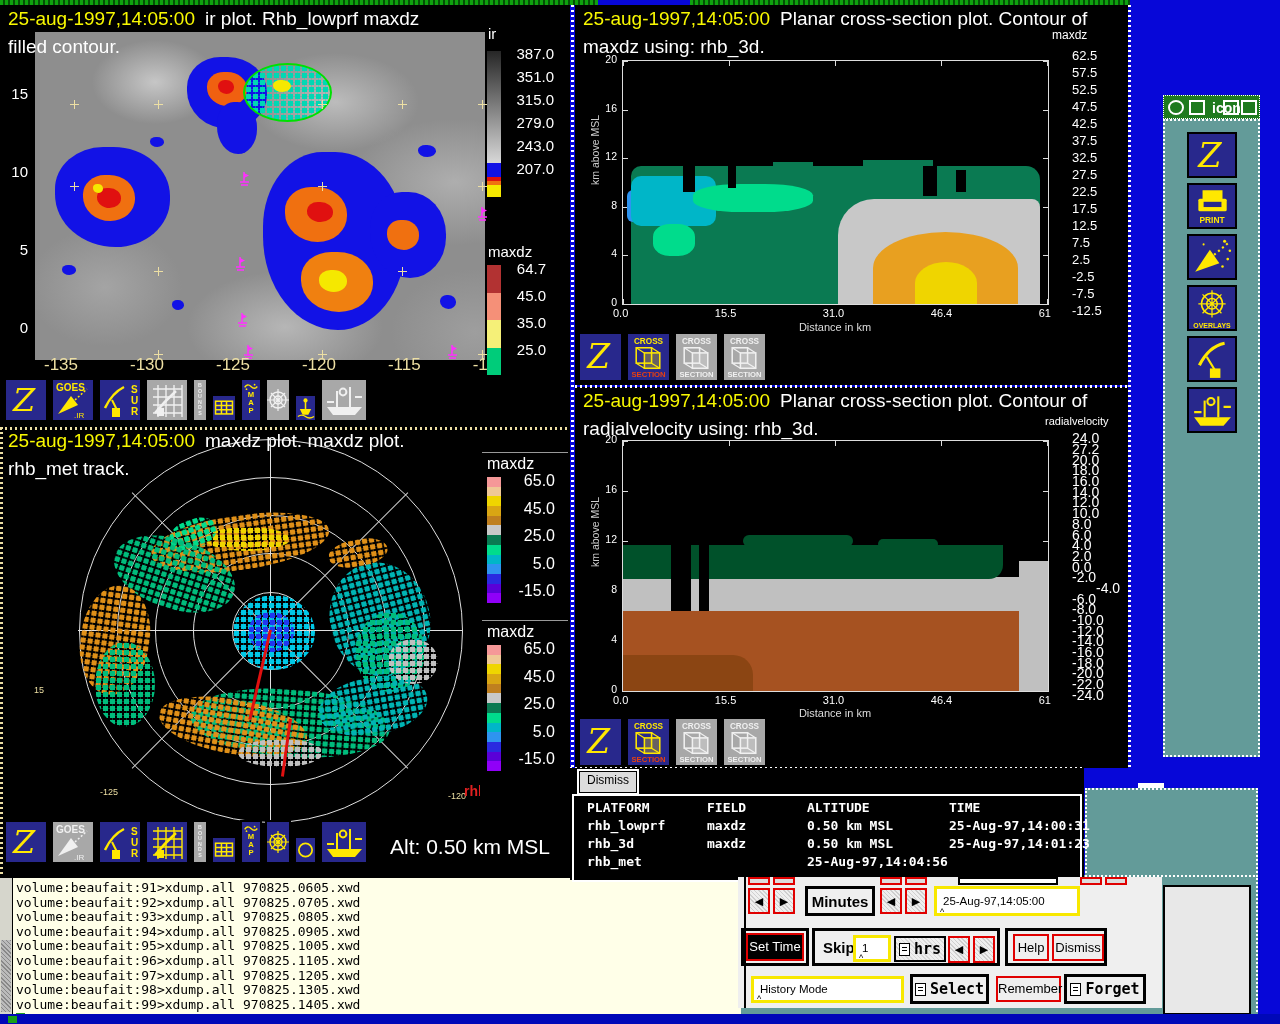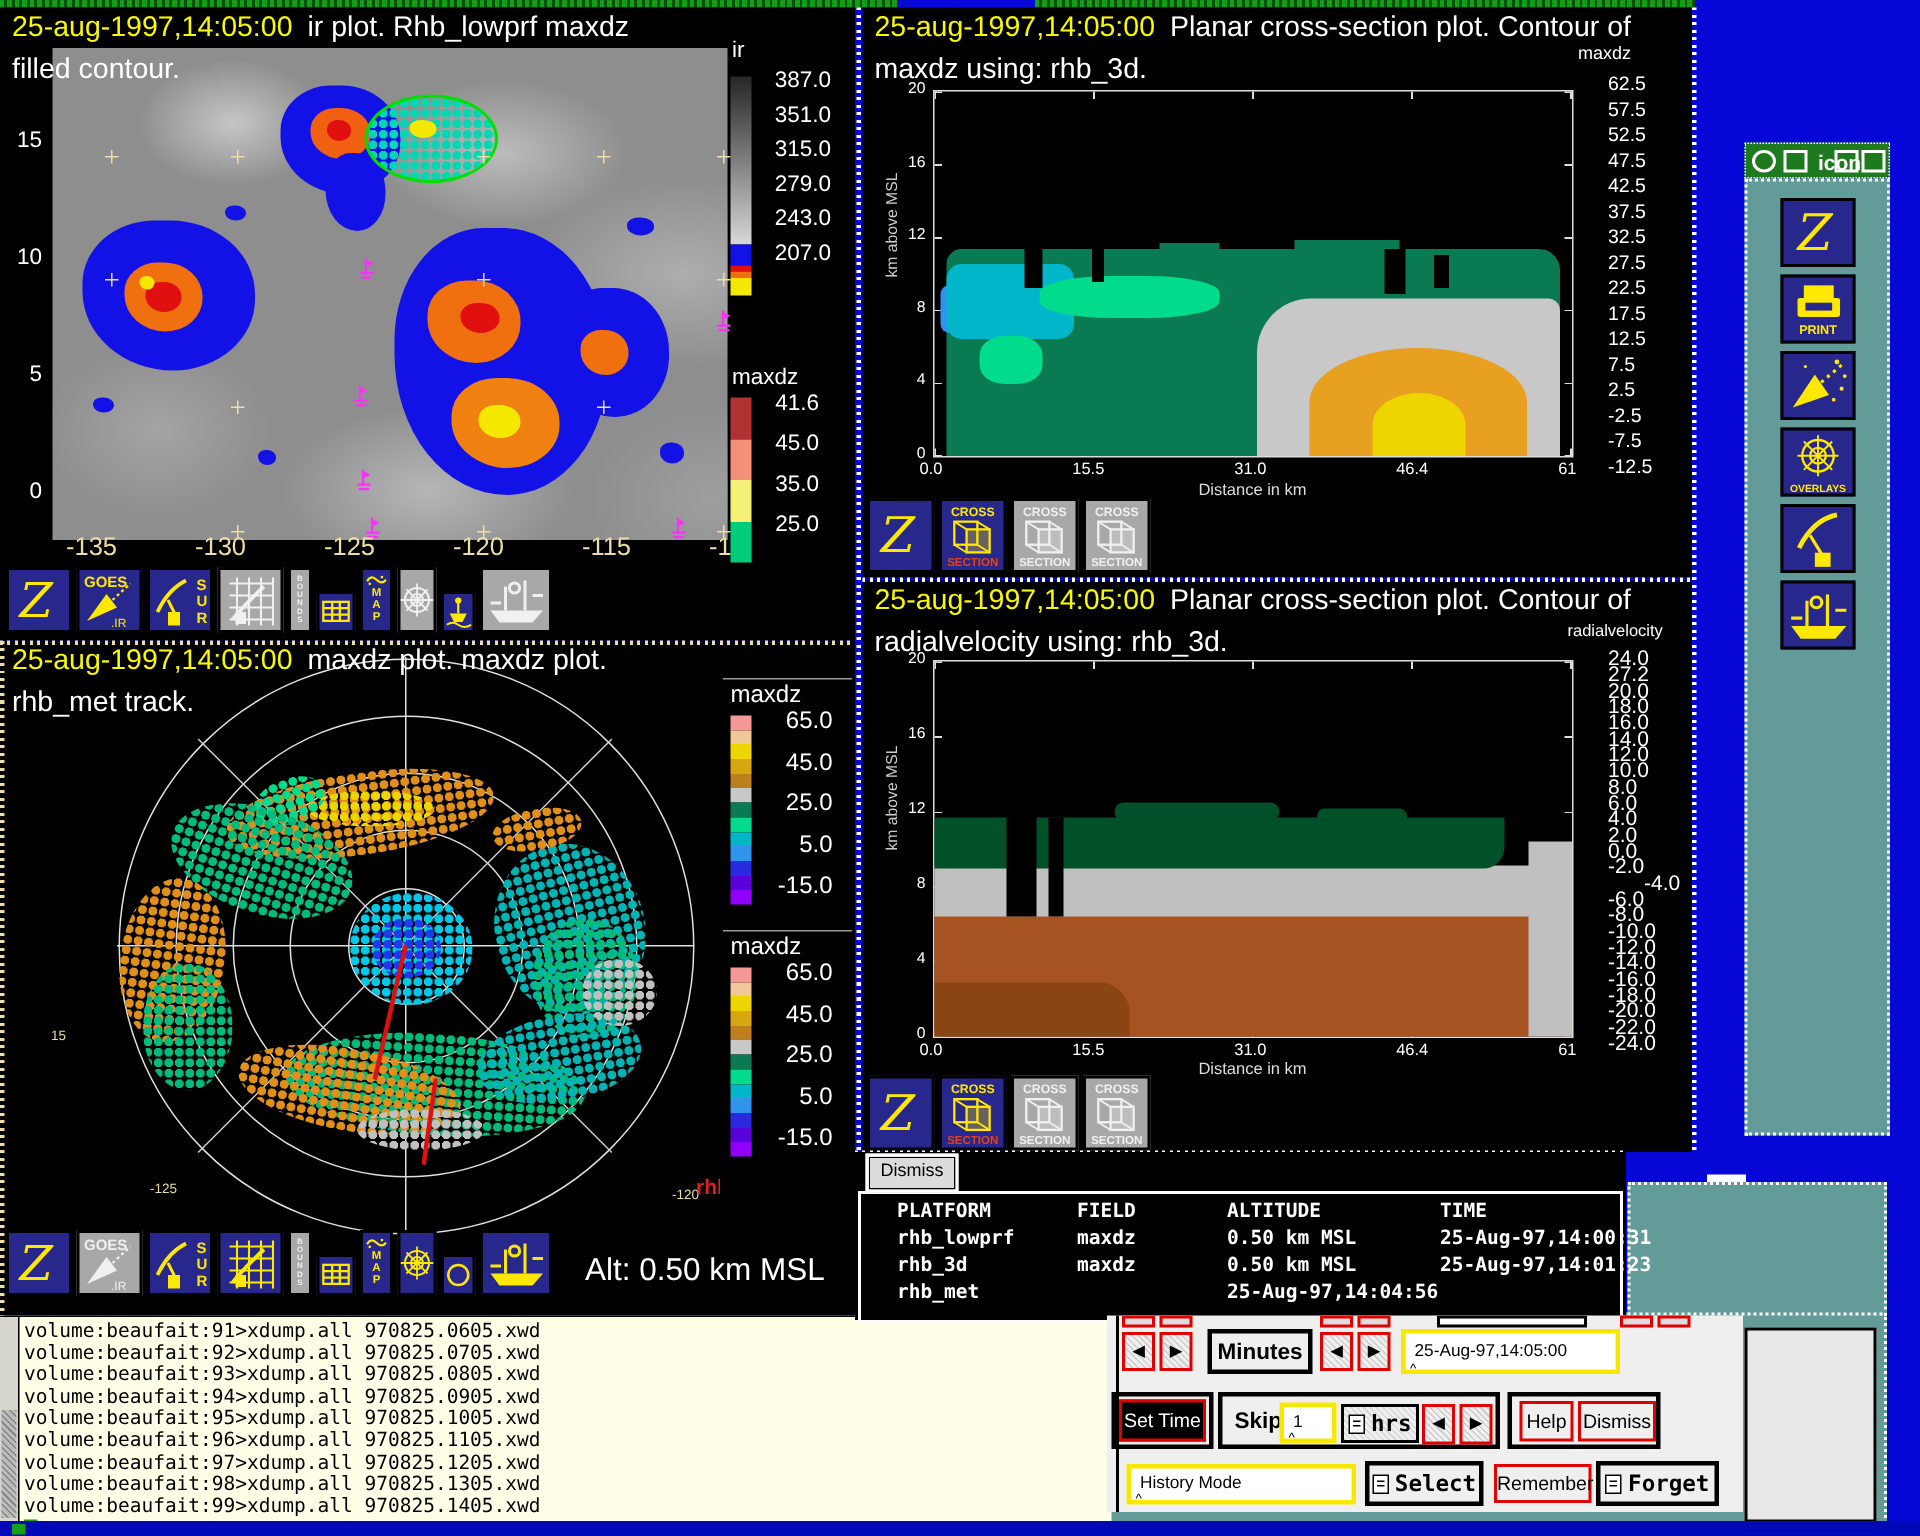--- a/index.html
+++ b/index.html
@@ -64,21 +64,21 @@
   .term-lines{position:absolute;left:16px;top:3px;font-family:"DejaVu Sans Mono",monospace;
               font-size:13px;line-height:14.6px;color:#000;white-space:pre}
   .term-sb{position:absolute;left:0;top:0;width:12px;height:100%;background:#D6D6CC;border-right:1px solid #000}
   .term-thumb{position:absolute;left:1px;top:62px;width:10px;height:72px;
     background-image:repeating-linear-gradient(45deg,#888 0 1px,#bbb 1px 3px)}
   .cursor{position:absolute;width:9px;height:13px;background:#1F9E1F}
   
   .tablewin{position:absolute;background:#000}
   .tframe{position:absolute;border:2px solid #fff;font-family:"DejaVu Sans Mono",monospace;
           font-size:13px;font-weight:bold;color:#fff}
-  .trow{display:grid;grid-template-columns:120px 100px 142px auto;padding-left:24px;height:18px;
+  .trow{display:grid;grid-template-columns:120px 100px 142px auto;padding-left:13px;height:18px;
         white-space:nowrap}
   .btn-dismiss{position:absolute;background:#DCDCDC;color:#000;border:2px solid #fff;
      box-shadow:inset 0 0 0 1px #000;font-size:12px;text-align:center;line-height:18px;z-index:45}
   
   .tdlg{position:absolute;background:#EFEFEF;z-index:50}
   .fld{position:absolute;background:#fff;border:3px solid #F8E800;box-sizing:border-box;
        font-size:11.5px;color:#000;padding:6px 0 0 6px;white-space:nowrap}
   .caret{position:absolute;left:3px;bottom:-4px;font-size:9px;color:#000}
   .arrowbtn{position:absolute;box-sizing:border-box;border:2px solid #E00000;
      background-image:repeating-linear-gradient(45deg,#cfcfcf 0 1px,#efefef 1px 3px);
@@ -222,21 +222,21 @@
     </div>
 
   <div class="abs" style="left:488px;top:238px;color:#fff;font-size:15px">maxdz</div>
   <div class="cb-stack" style="left:487px;top:260px;width:14px;height:110px">
       <div style="background: rgb(178, 50, 50);"></div>
       <div style="background: rgb(245, 144, 120);"></div>
       <div style="background: rgb(245, 240, 120);"></div>
       <div style="background: rgb(0, 204, 122);"></div>
     </div>
   <div class="tickcol abs" style="left:506px;top:255px;--rowh:27px;font-size:15px;width:40px">
-      <span>41.6</span>
+      <span>64.7</span>
       <span>45.0</span>
       <span>35.0</span>
       <span>25.0</span>
     </div>
 
   <div class="tb" style="left:4px;top:373px">
       <div class="ib ib-zebra ib-blue">
         <svg viewBox="0 0 40 40" preserveAspectRatio="xMidYMid meet">
           <text x="7" y="31" font-size="32" font-style="italic" font-family="DejaVu Serif,serif" fill="#FFE800">Z</text>
         </svg>

